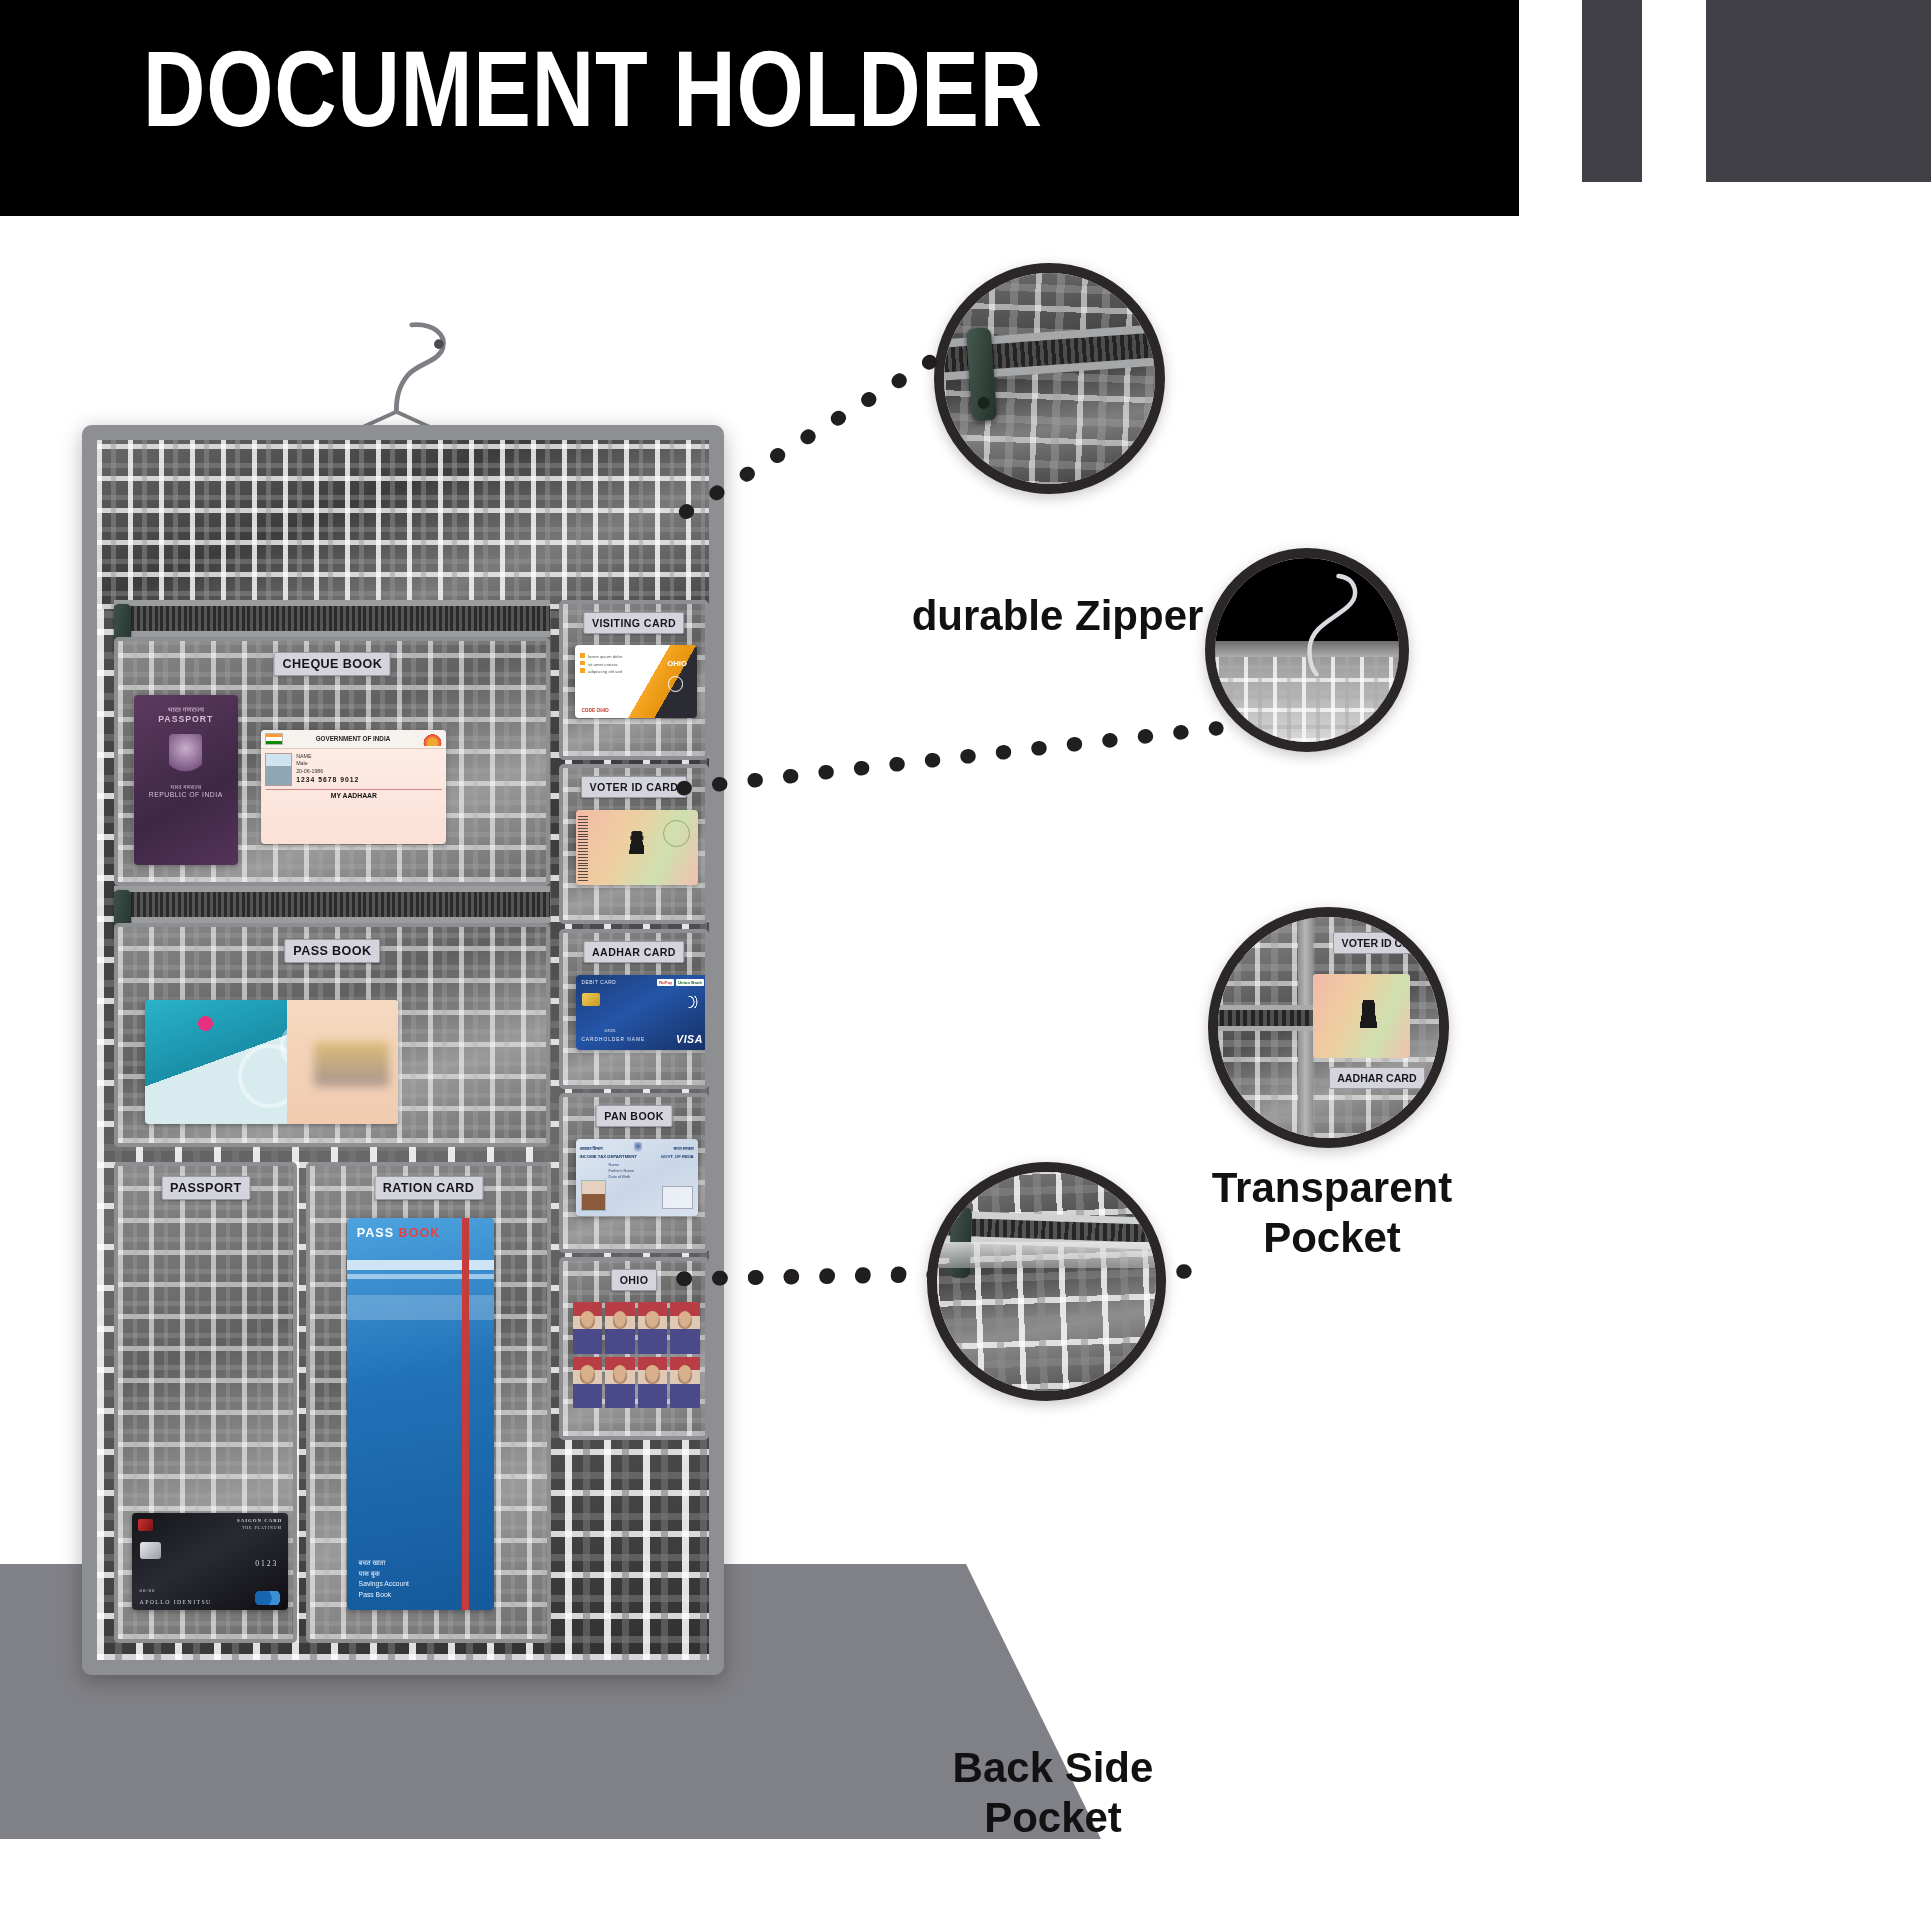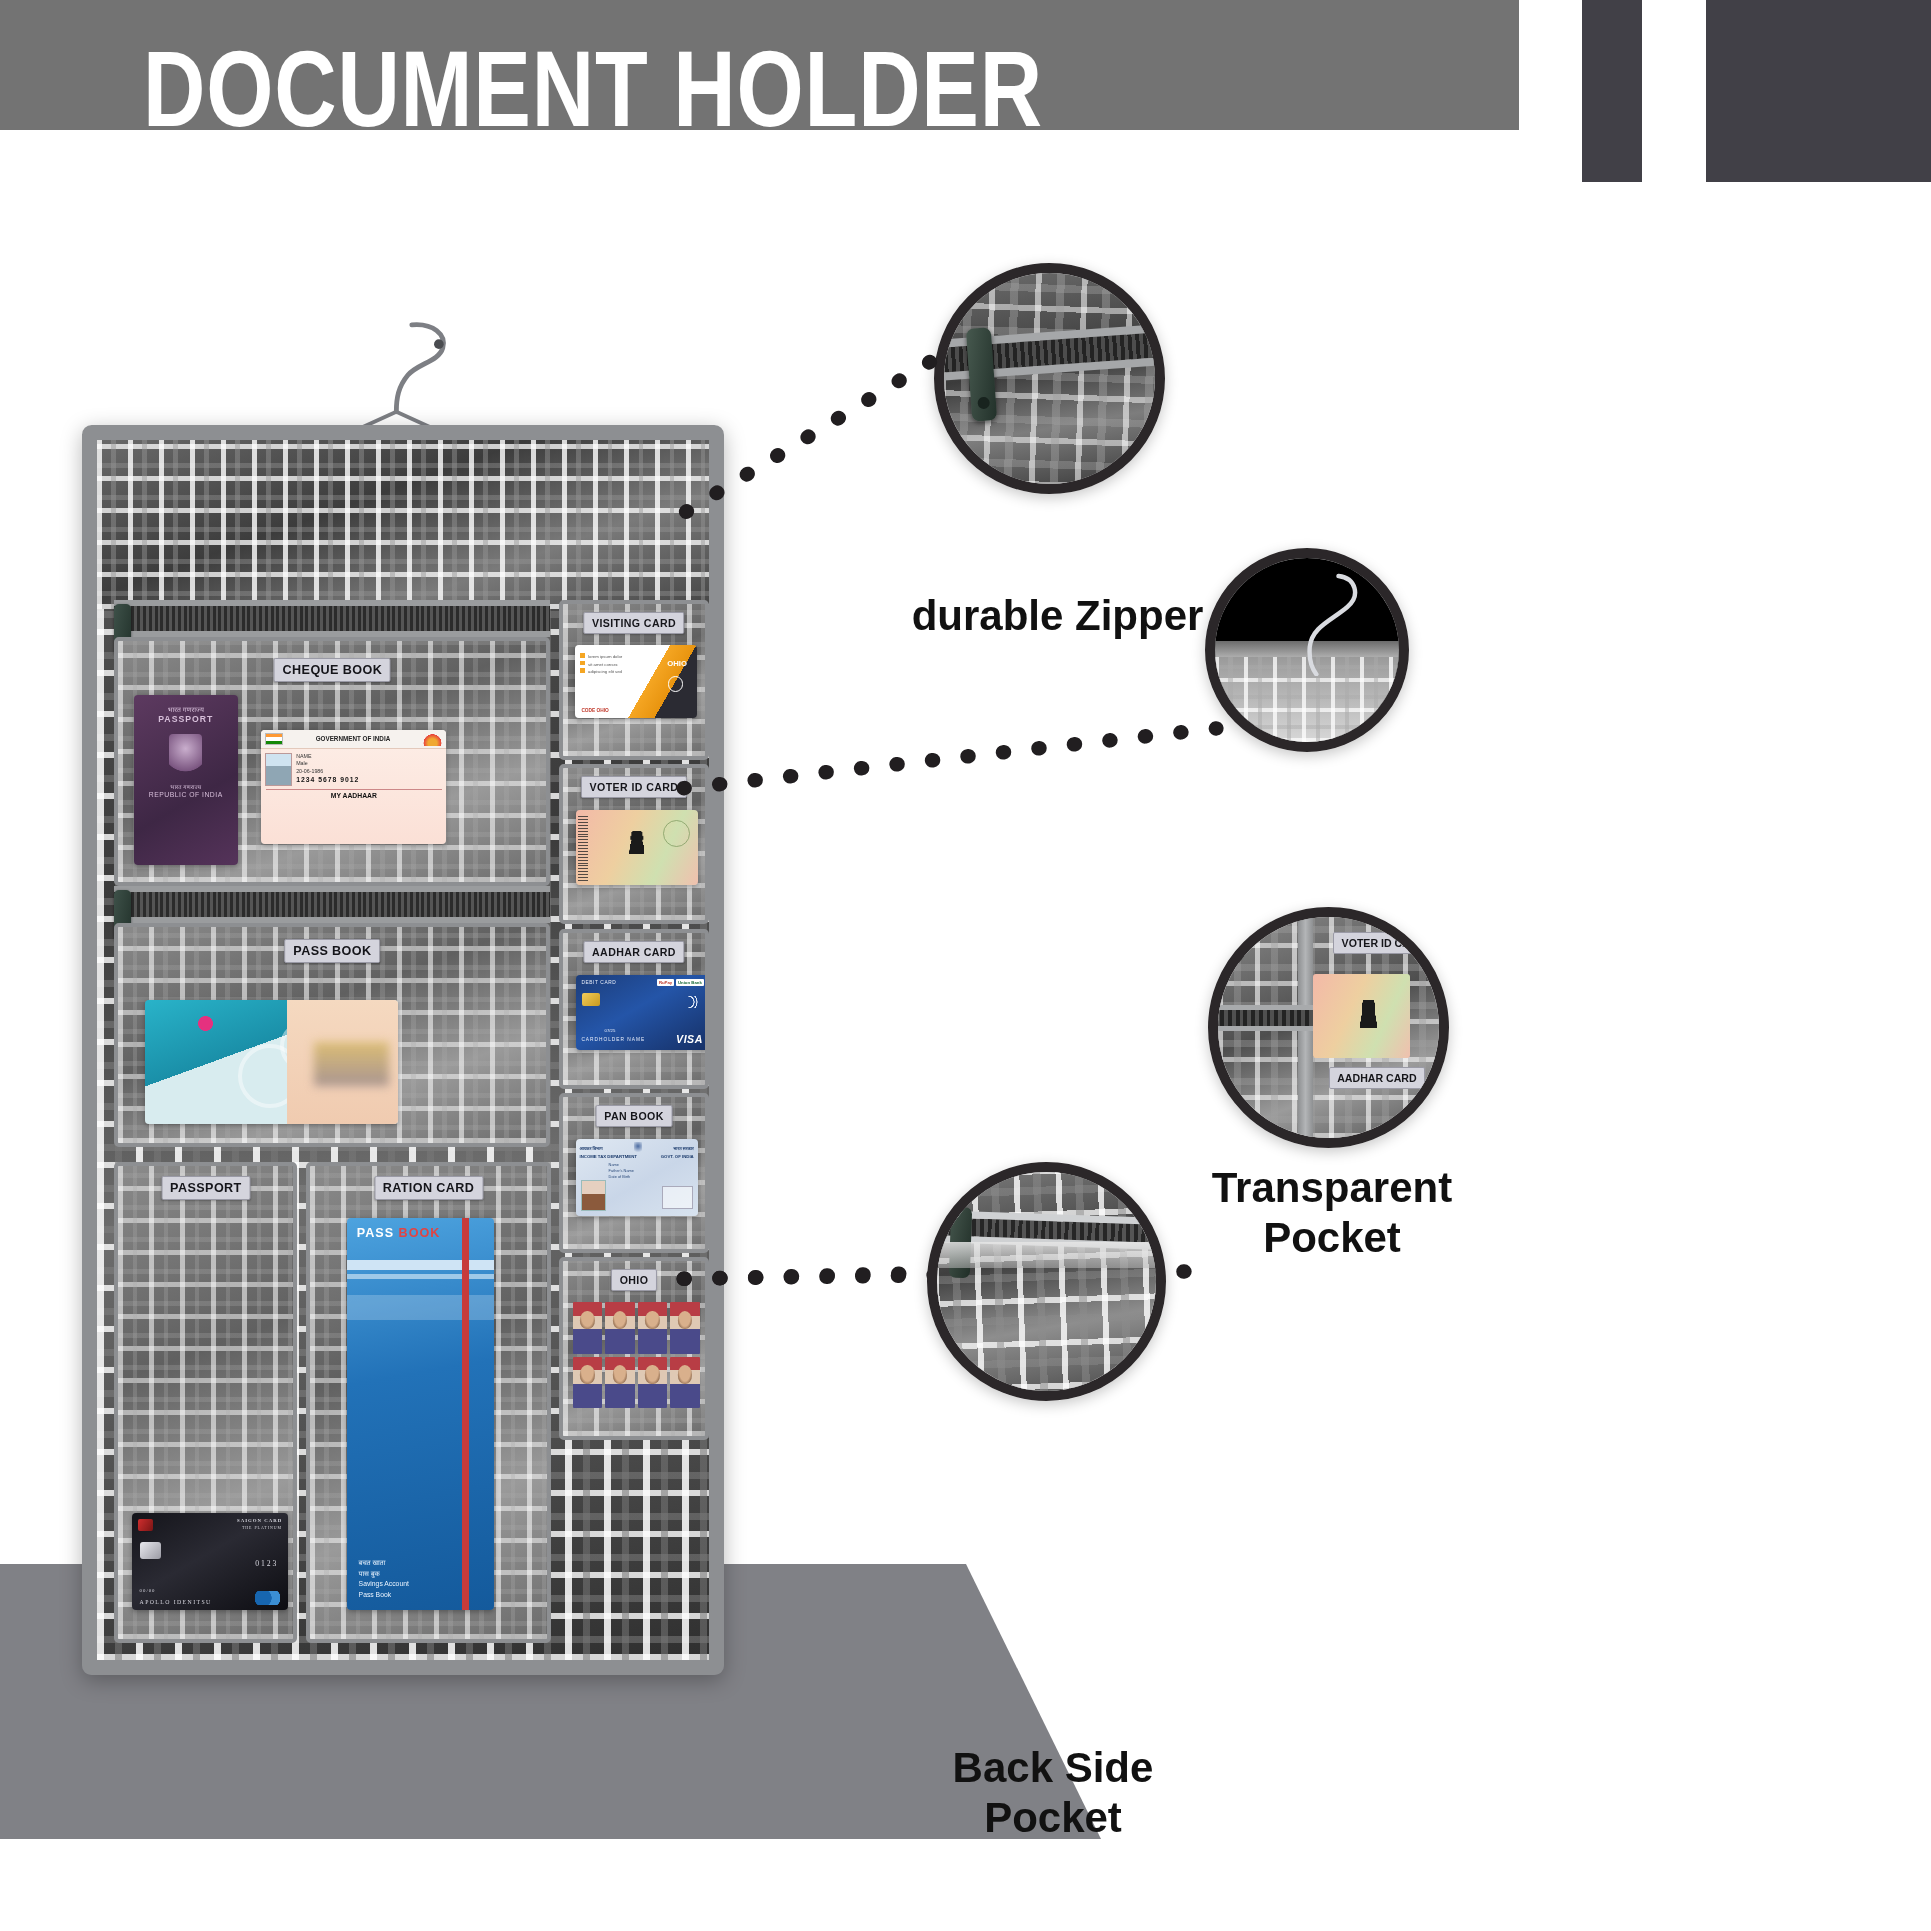--- a/index.html
+++ b/index.html
@@ -4,22 +4,22 @@
 <style>
   html,body{margin:0;padding:0;}
   body{
     width:1931px;height:1931px;position:relative;overflow:hidden;
     background:#ffffff;
     font-family:"Liberation Sans","DejaVu Sans",sans-serif;
   }
 
   
   #header-bar{
-    position:absolute;left:0;top:0;width:1519px;height:130px;
-    background:#737373;
+    position:absolute;left:0;top:0;width:1519px;height:216px;
+    background:#000000;
   }
   #header-title{
     position:absolute;left:143px;top:21px;
     color:#ffffff;
     font-size:108px;line-height:135px;
     font-weight:bold;
     letter-spacing:1px;
     transform:scaleX(.80);
     transform-origin:left top;
     white-space:nowrap;
@@ -464,21 +464,21 @@
   </svg>
 
   <div id="holder-body">
 
     <div class="plaid" style="position:absolute;left:0;top:0;width:100%;height:169px;"></div>
 
     <div class="zipper" style="left:17.4px;top:160px;width:436px;"></div>
     <div class="zip-pull" style="left:17.4px;top:164px;"></div>
 
     <div class="pocket clear" style="left:17.4px;top:197px;width:436px;height:249px;">
-      <div class="tag" style="left:50%;top:17px;transform:translateX(-50%);">CHEQUE BOOK</div>
+      <div class="tag" style="left:50%;top:11px;transform:translateX(-50%);">CHEQUE BOOK</div>
 
       <div class="doc" id="doc-passport" style="left:15.4px;top:54px;width:104px;height:170px;">
         <div class="pp-l1">भारत गणराज्य</div>
         <div class="pp-l2">PASSPORT</div>
         <div class="pp-emblem"></div>
         <div class="pp-l3">भारत गणराज्य</div>
         <div class="pp-l4">REPUBLIC OF INDIA</div>
       </div>
 
       <div class="doc" id="doc-aadhaar" style="left:143px;top:89px;width:185px;height:114px;">

